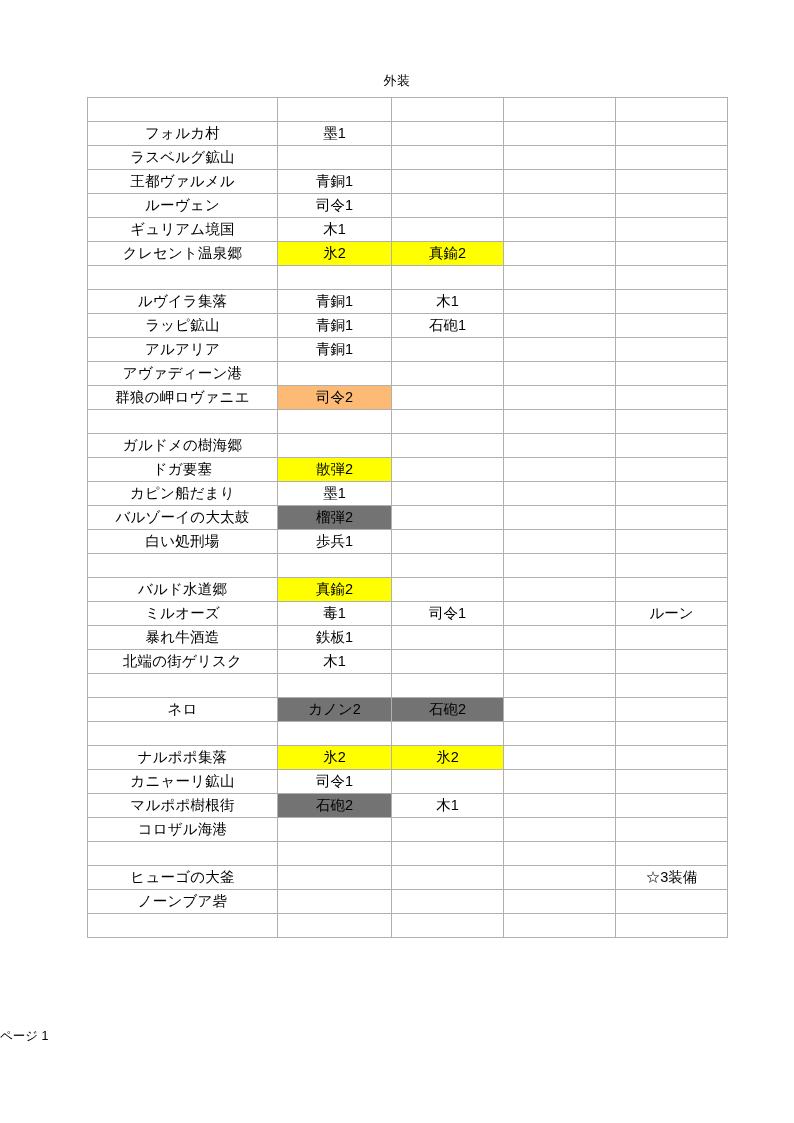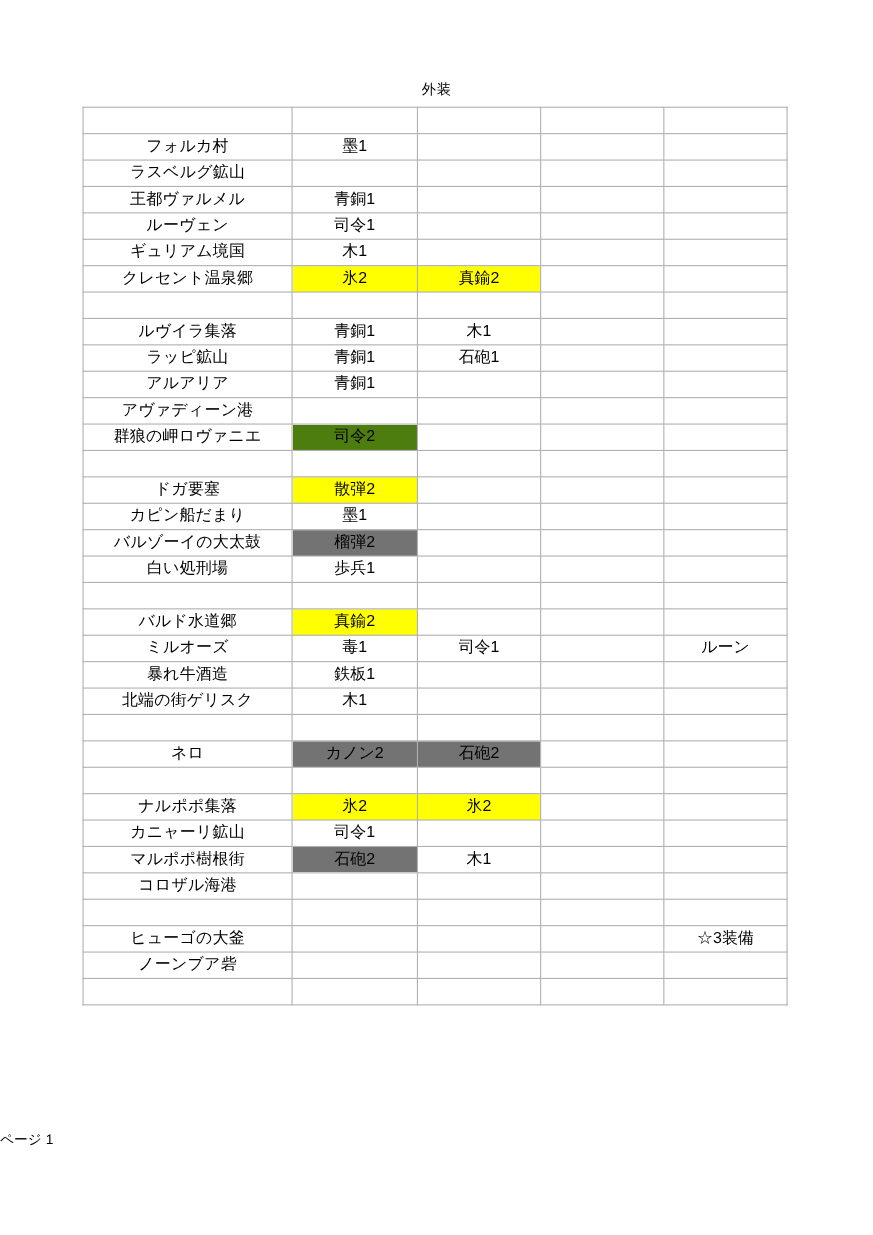--- a/index.html
+++ b/index.html
@@ -25,21 +25,21 @@
     top: 72px;
     left: 0;
     width: 794px;
     text-align: center;
     font-size: 13px;
     letter-spacing: 0.5px;
   }
   .table-wrap {
     position: absolute;
     top: 97px;
-    left: 75px;
+    left: 87px;
     width: 640px;
   }
   table.grid {
     border-collapse: collapse;
     table-layout: fixed;
     width: 640px;
   }
   table.grid td {
     border: 1px solid #b0b0b0;
     height: 23px;
@@ -57,21 +57,21 @@
   col.c3 { width: 112px; }
   col.c4 { width: 112px; }
 
   td.name {
     font-size: 15px;
     letter-spacing: 0.2px;
   }
 
   .fill-yellow { background: #ffff00; }
   .fill-orange { background: #737373; }
-  .fill-green  { background: #4d7c0f; }
+  .fill-green  { background: #fdba74; }
   .fill-none   { background: transparent; }
 
   .footer {
     position: absolute;
     top: 1028px;
     left: 0;
     width: 794px;
     text-align: left;
     font-size: 12.5px;
   }
@@ -185,20 +185,27 @@
             <td class="fill-none"></td>
           </tr>
           <tr>
             <td class="name fill-none"></td>
             <td class="fill-none"></td>
             <td class="fill-none"></td>
             <td class="fill-none"></td>
             <td class="fill-none"></td>
           </tr>
           <tr>
+            <td class="name fill-none">ガルドメの樹海郷</td>
+            <td class="fill-none"></td>
+            <td class="fill-none"></td>
+            <td class="fill-none"></td>
+            <td class="fill-none"></td>
+          </tr>
+          <tr>
             <td class="name fill-none">ドガ要塞</td>
             <td class="fill-yellow">散弾2</td>
             <td class="fill-none"></td>
             <td class="fill-none"></td>
             <td class="fill-none"></td>
           </tr>
           <tr>
             <td class="name fill-none">カピン船だまり</td>
             <td class="fill-none">墨1</td>
             <td class="fill-none"></td>

